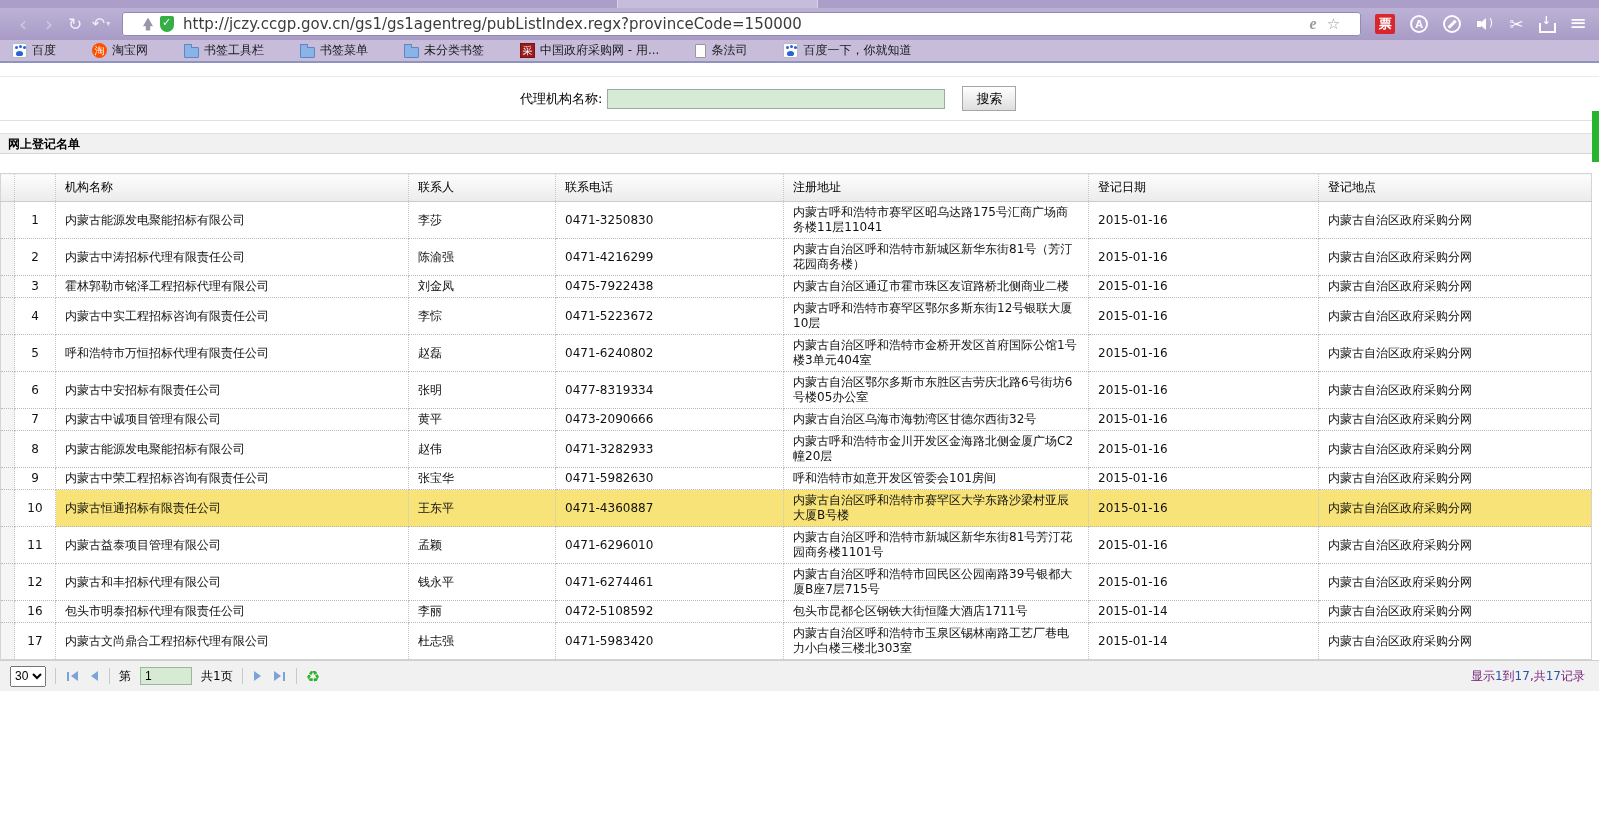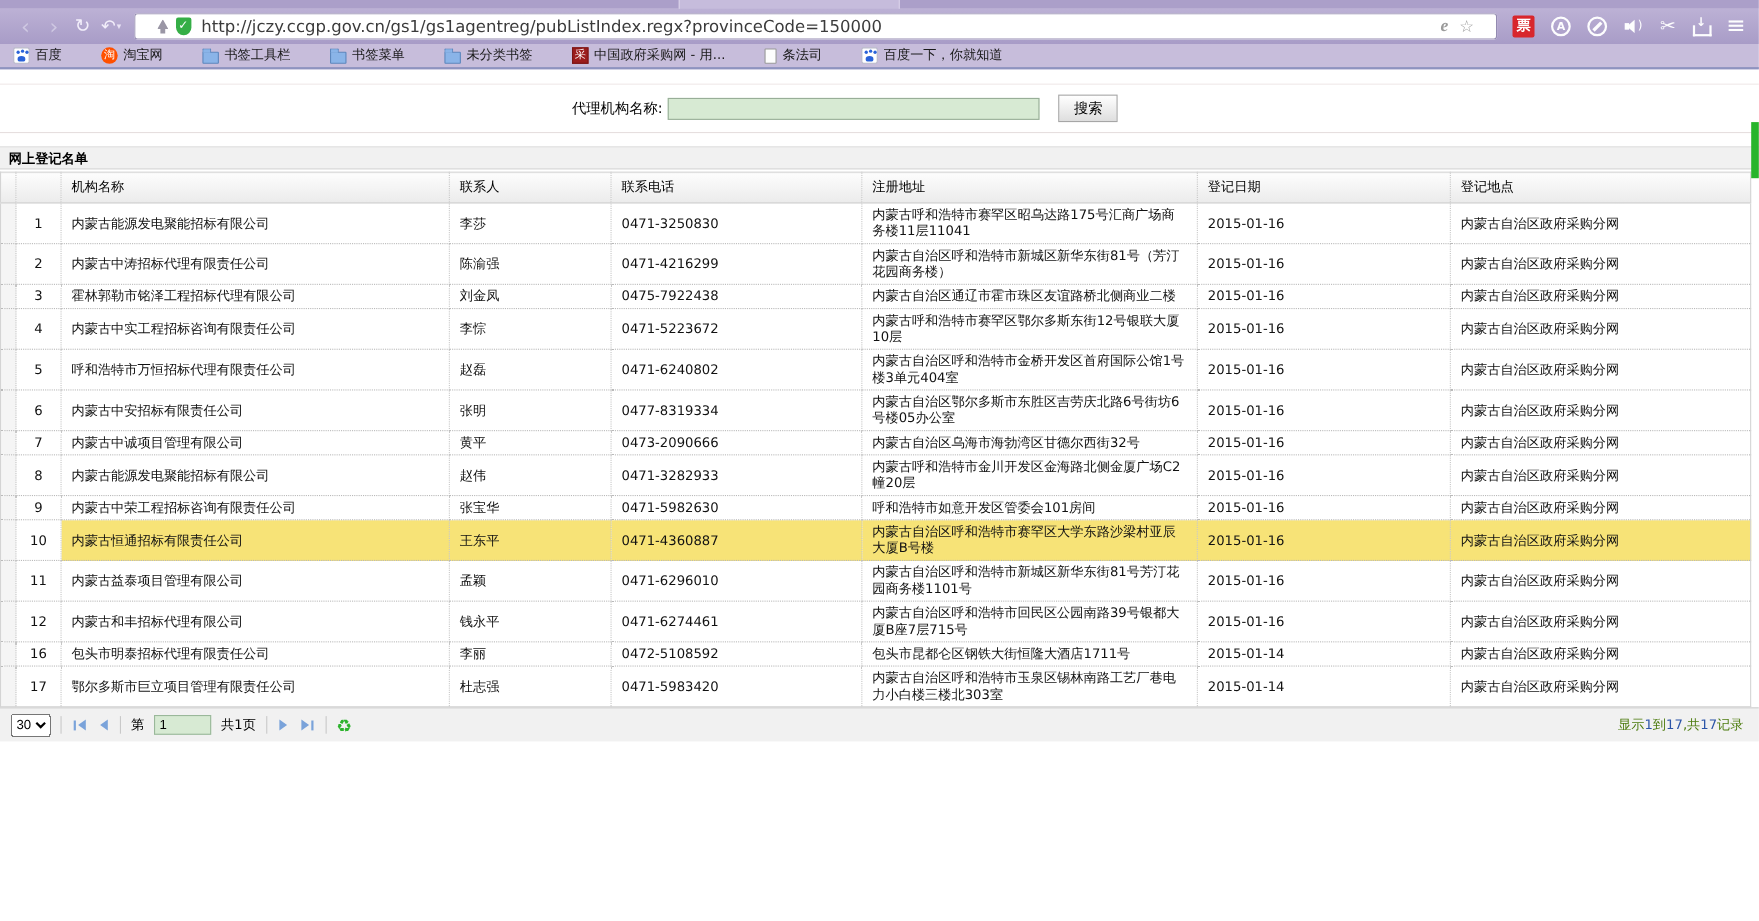--- a/index.html
+++ b/index.html
@@ -61,41 +61,41 @@
   .content { position:relative; background:#fff; height:774px; }
 
   .search-panel { margin-top:13px; height:45px; border-top:1px solid #efe8e8; border-bottom:1px solid #e6dfdf; display:flex; align-items:center; }
   .search-inner { display:flex; align-items:center; margin-left:520px; }
   .search-label { font-size:13px; color:#000; }
   .search-input { width:338px; height:20px; background:#d7ead3; border:1px solid #98ae98; margin-left:5px; font-size:12px; padding:0 4px; }
   .search-btn { width:54px; height:25px; margin-left:17px; font-size:13px; color:#000; background:linear-gradient(#ffffff,#dedede); border:1px solid #a6a6a6; cursor:pointer; }
 
   .section-bar { margin-top:12px; height:21px; line-height:21px; background:#f1f1f1; border-top:1px solid #e0e0e0; border-bottom:1px solid #d7d7d7; font-size:12px; font-weight:bold; color:#000; padding-left:8px; }
 
-  table.reg { width:1592px; border-collapse:collapse; table-layout:fixed; font-size:12px; margin-top:2px; border:1px solid #d4d4d4; }
+  table.reg { width:1592px; border-collapse:collapse; table-layout:fixed; font-size:12px; margin-top:19px; border:1px solid #d4d4d4; }
   table.reg th { background:linear-gradient(#fdfdfd,#ebebeb); border-bottom:1px solid #cccccc; border-right:1px dotted #c6c6c6; padding:5px 9px; text-align:left; font-weight:normal; color:#000; }
   table.reg td { border-right:1px dotted #c6c6c6; border-bottom:1px dotted #b9b9b9; padding:3px 9px; line-height:15px; color:#111; vertical-align:middle; word-break:break-all; }
   td.grip, th.grip-h { background:#f5f5f5; padding:0; }
   td.num { text-align:center; padding:3px 2px; color:#222; }
   td.name { color:#000099; cursor:pointer; }
   tr.hl td { background:#f7e377; }
   tr.hl td.grip { background:#f5f5f5; }
   tr.hl td.num { background:#ffffff; }
 
   .pagebar { display:flex; align-items:center; width:1599px; height:31px; background:#f1f1f1; border-top:1px solid #cfcfcf; padding:0 10px; gap:9px; font-size:12px; color:#000; }
   .page-size { height:21px; font-size:12px; }
   .vsep { width:1px; height:16px; background:#c9c9c9; }
   .pg { display:flex; align-items:center; gap:2px; cursor:pointer; padding:2px; }
   .bar { width:2px; height:9px; background:#7aa3da; }
   .tl { width:0; height:0; border-top:5px solid transparent; border-bottom:5px solid transparent; border-right:7px solid #7aa3da; }
   .tr { width:0; height:0; border-top:5px solid transparent; border-bottom:5px solid transparent; border-left:7px solid #7aa3da; }
   .page-num-input { width:52px; height:18px; background:#d7ead3; border:1px solid #9ab89a; font-size:12px; padding-left:4px; }
   .re::before { content:"♻"; color:#2db32d; font-size:16px; font-weight:bold; }
   .summary { margin-left:auto; margin-right:4px; }
-  .c-dark { color:#4d7c0f; }
+  .c-dark { color:#701a75; }
   .c-blue { color:#2b54a8; }
 
   .green-thumb { position:absolute; right:0; top:111px; width:7px; height:51px; background:#28b42c; z-index:50; }
 </style>
 </head>
 <body>
 
 <div class="tabstrip">
   <div class="seg-light"></div>
 </div>
@@ -326,21 +326,21 @@
           <td class="name">包头市明泰招标代理有限责任公司</td>
           <td class="contact">李丽</td>
           <td class="phone">0472-5108592</td>
           <td class="addr">包头市昆都仑区钢铁大街恒隆大酒店1711号</td>
           <td class="date">2015-01-14</td>
           <td class="place">内蒙古自治区政府采购分网</td>
         </tr>
         <tr>
           <td class="grip"></td>
           <td class="num">17</td>
-          <td class="name">鄂尔多斯市巨立项目管理有限责任公司</td>
+          <td class="name">内蒙古文尚鼎合工程招标代理有限公司</td>
           <td class="contact">杜志强</td>
           <td class="phone">0471-5983420</td>
           <td class="addr">内蒙古自治区呼和浩特市玉泉区锡林南路工艺厂巷电力小白楼三楼北303室</td>
           <td class="date">2015-01-14</td>
           <td class="place">内蒙古自治区政府采购分网</td>
         </tr>
       </tbody>
   </table>
 
   <div class="pagebar">

